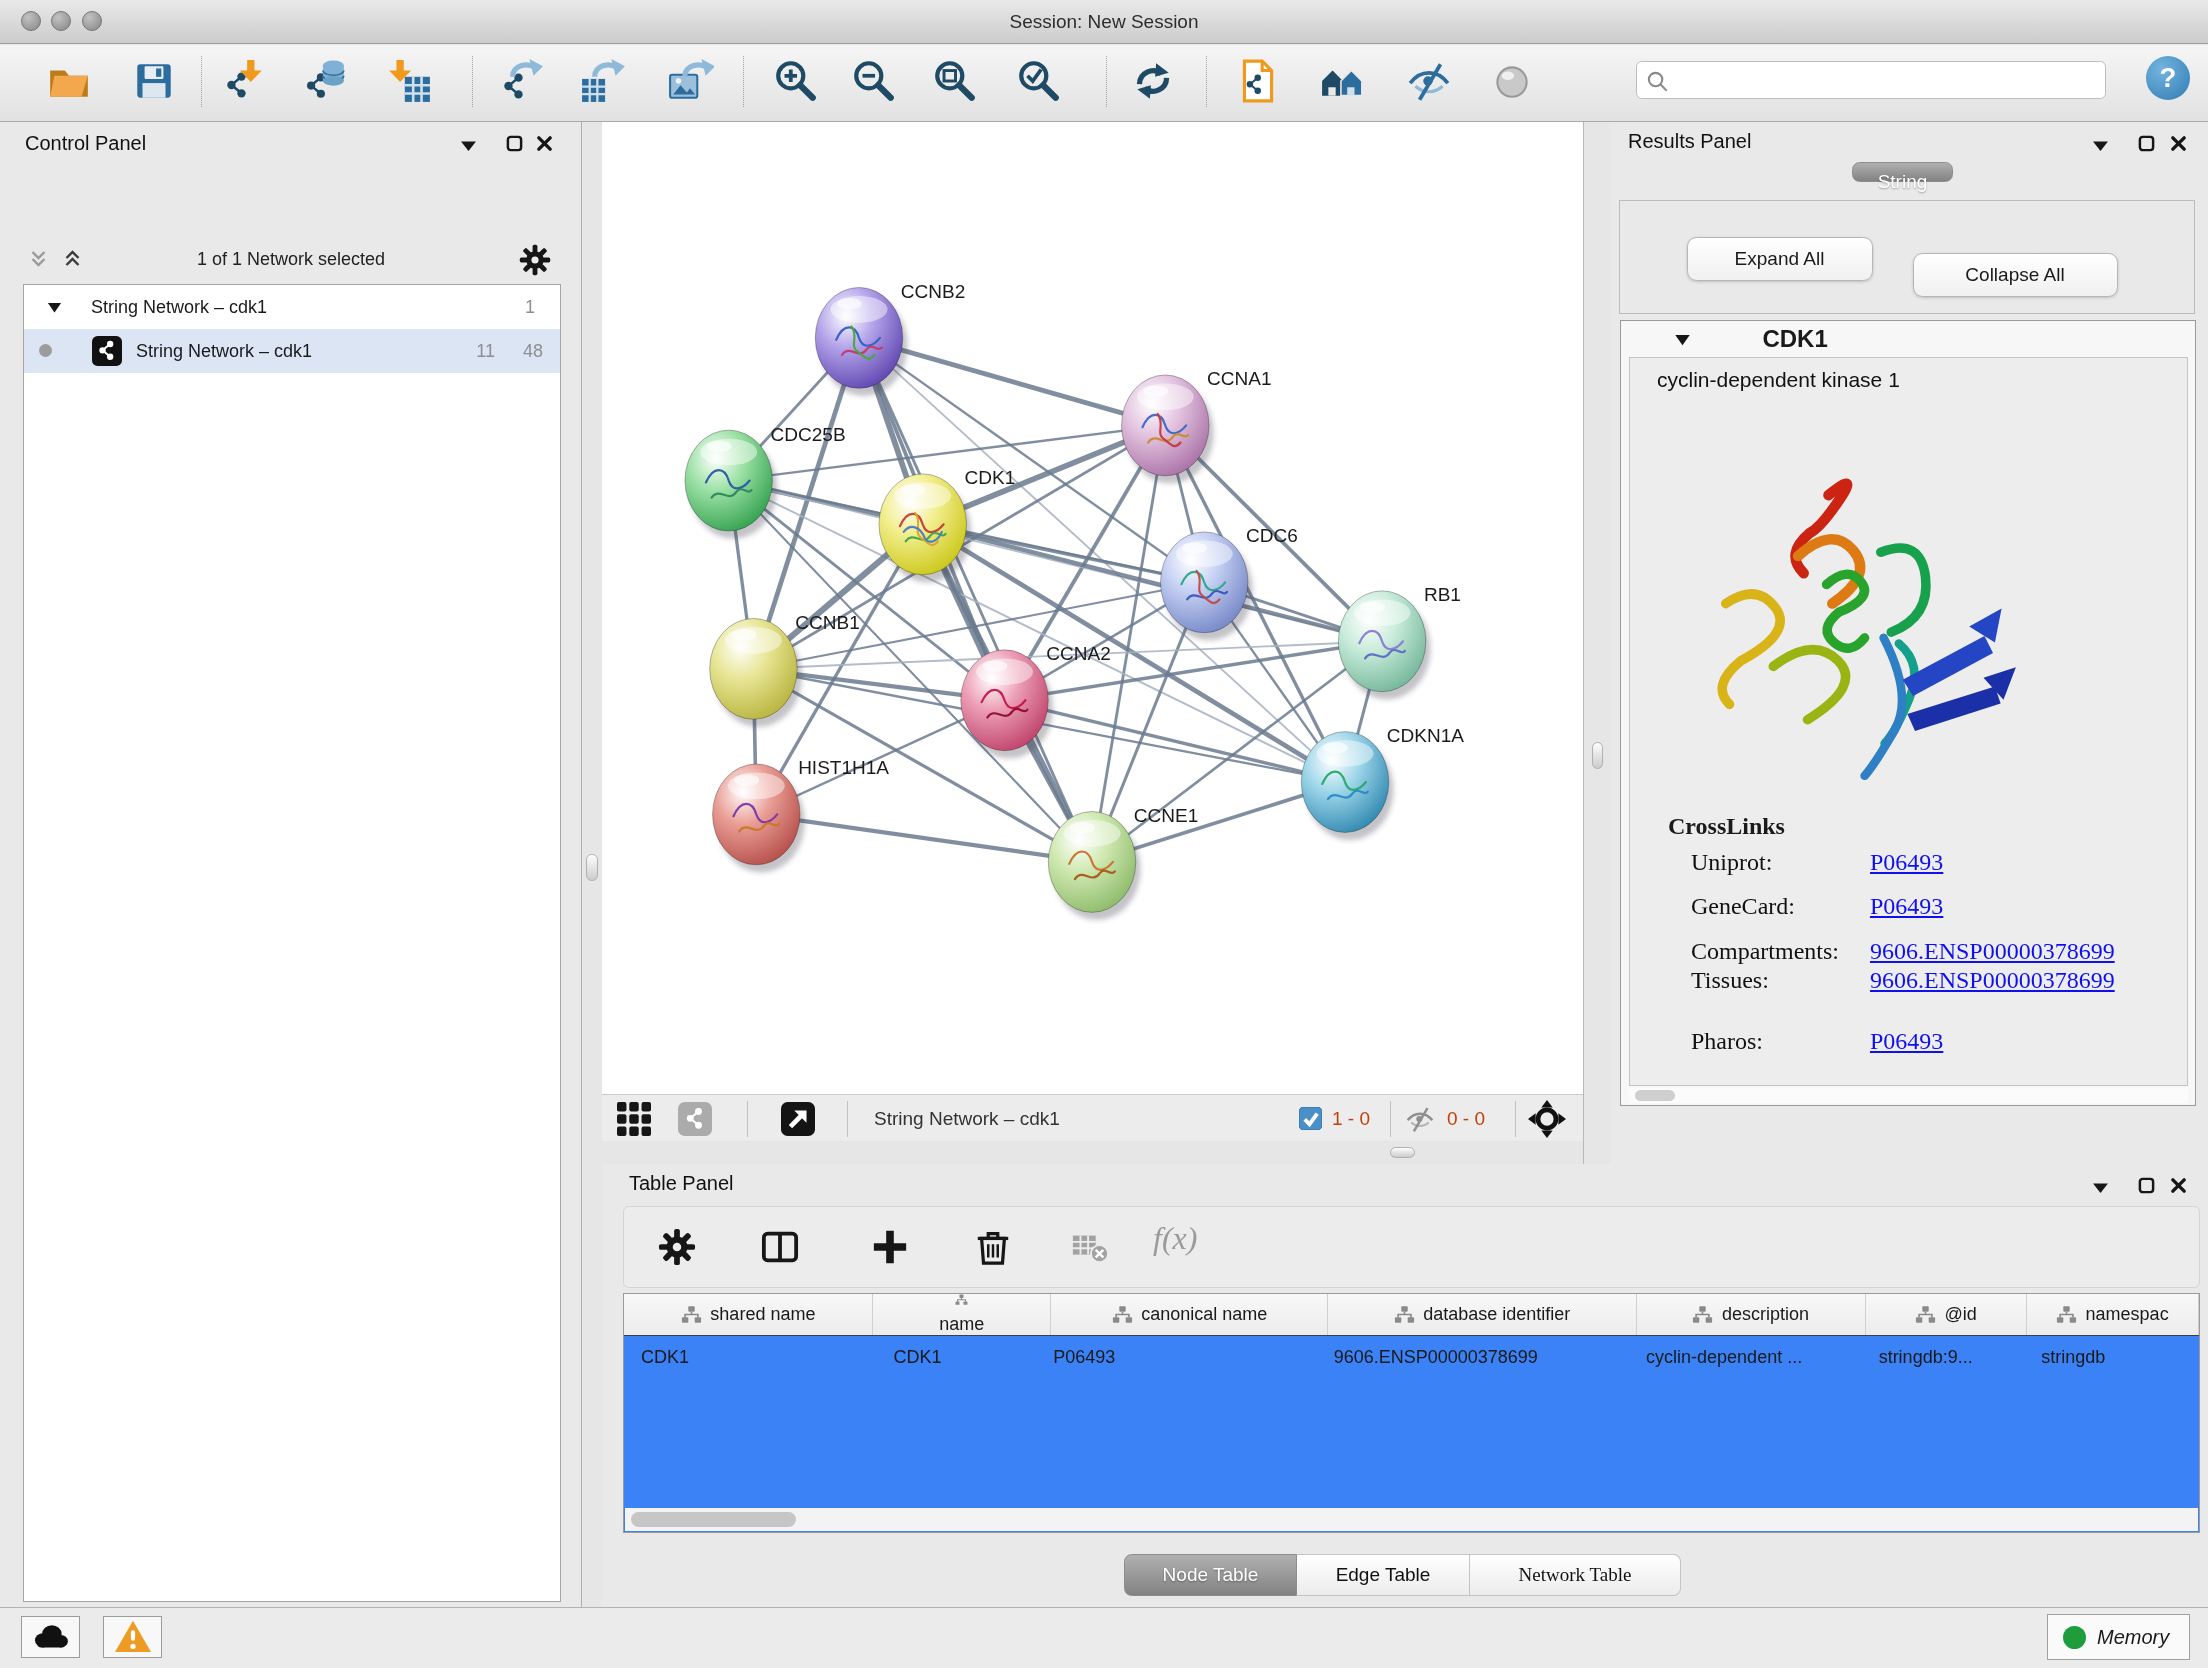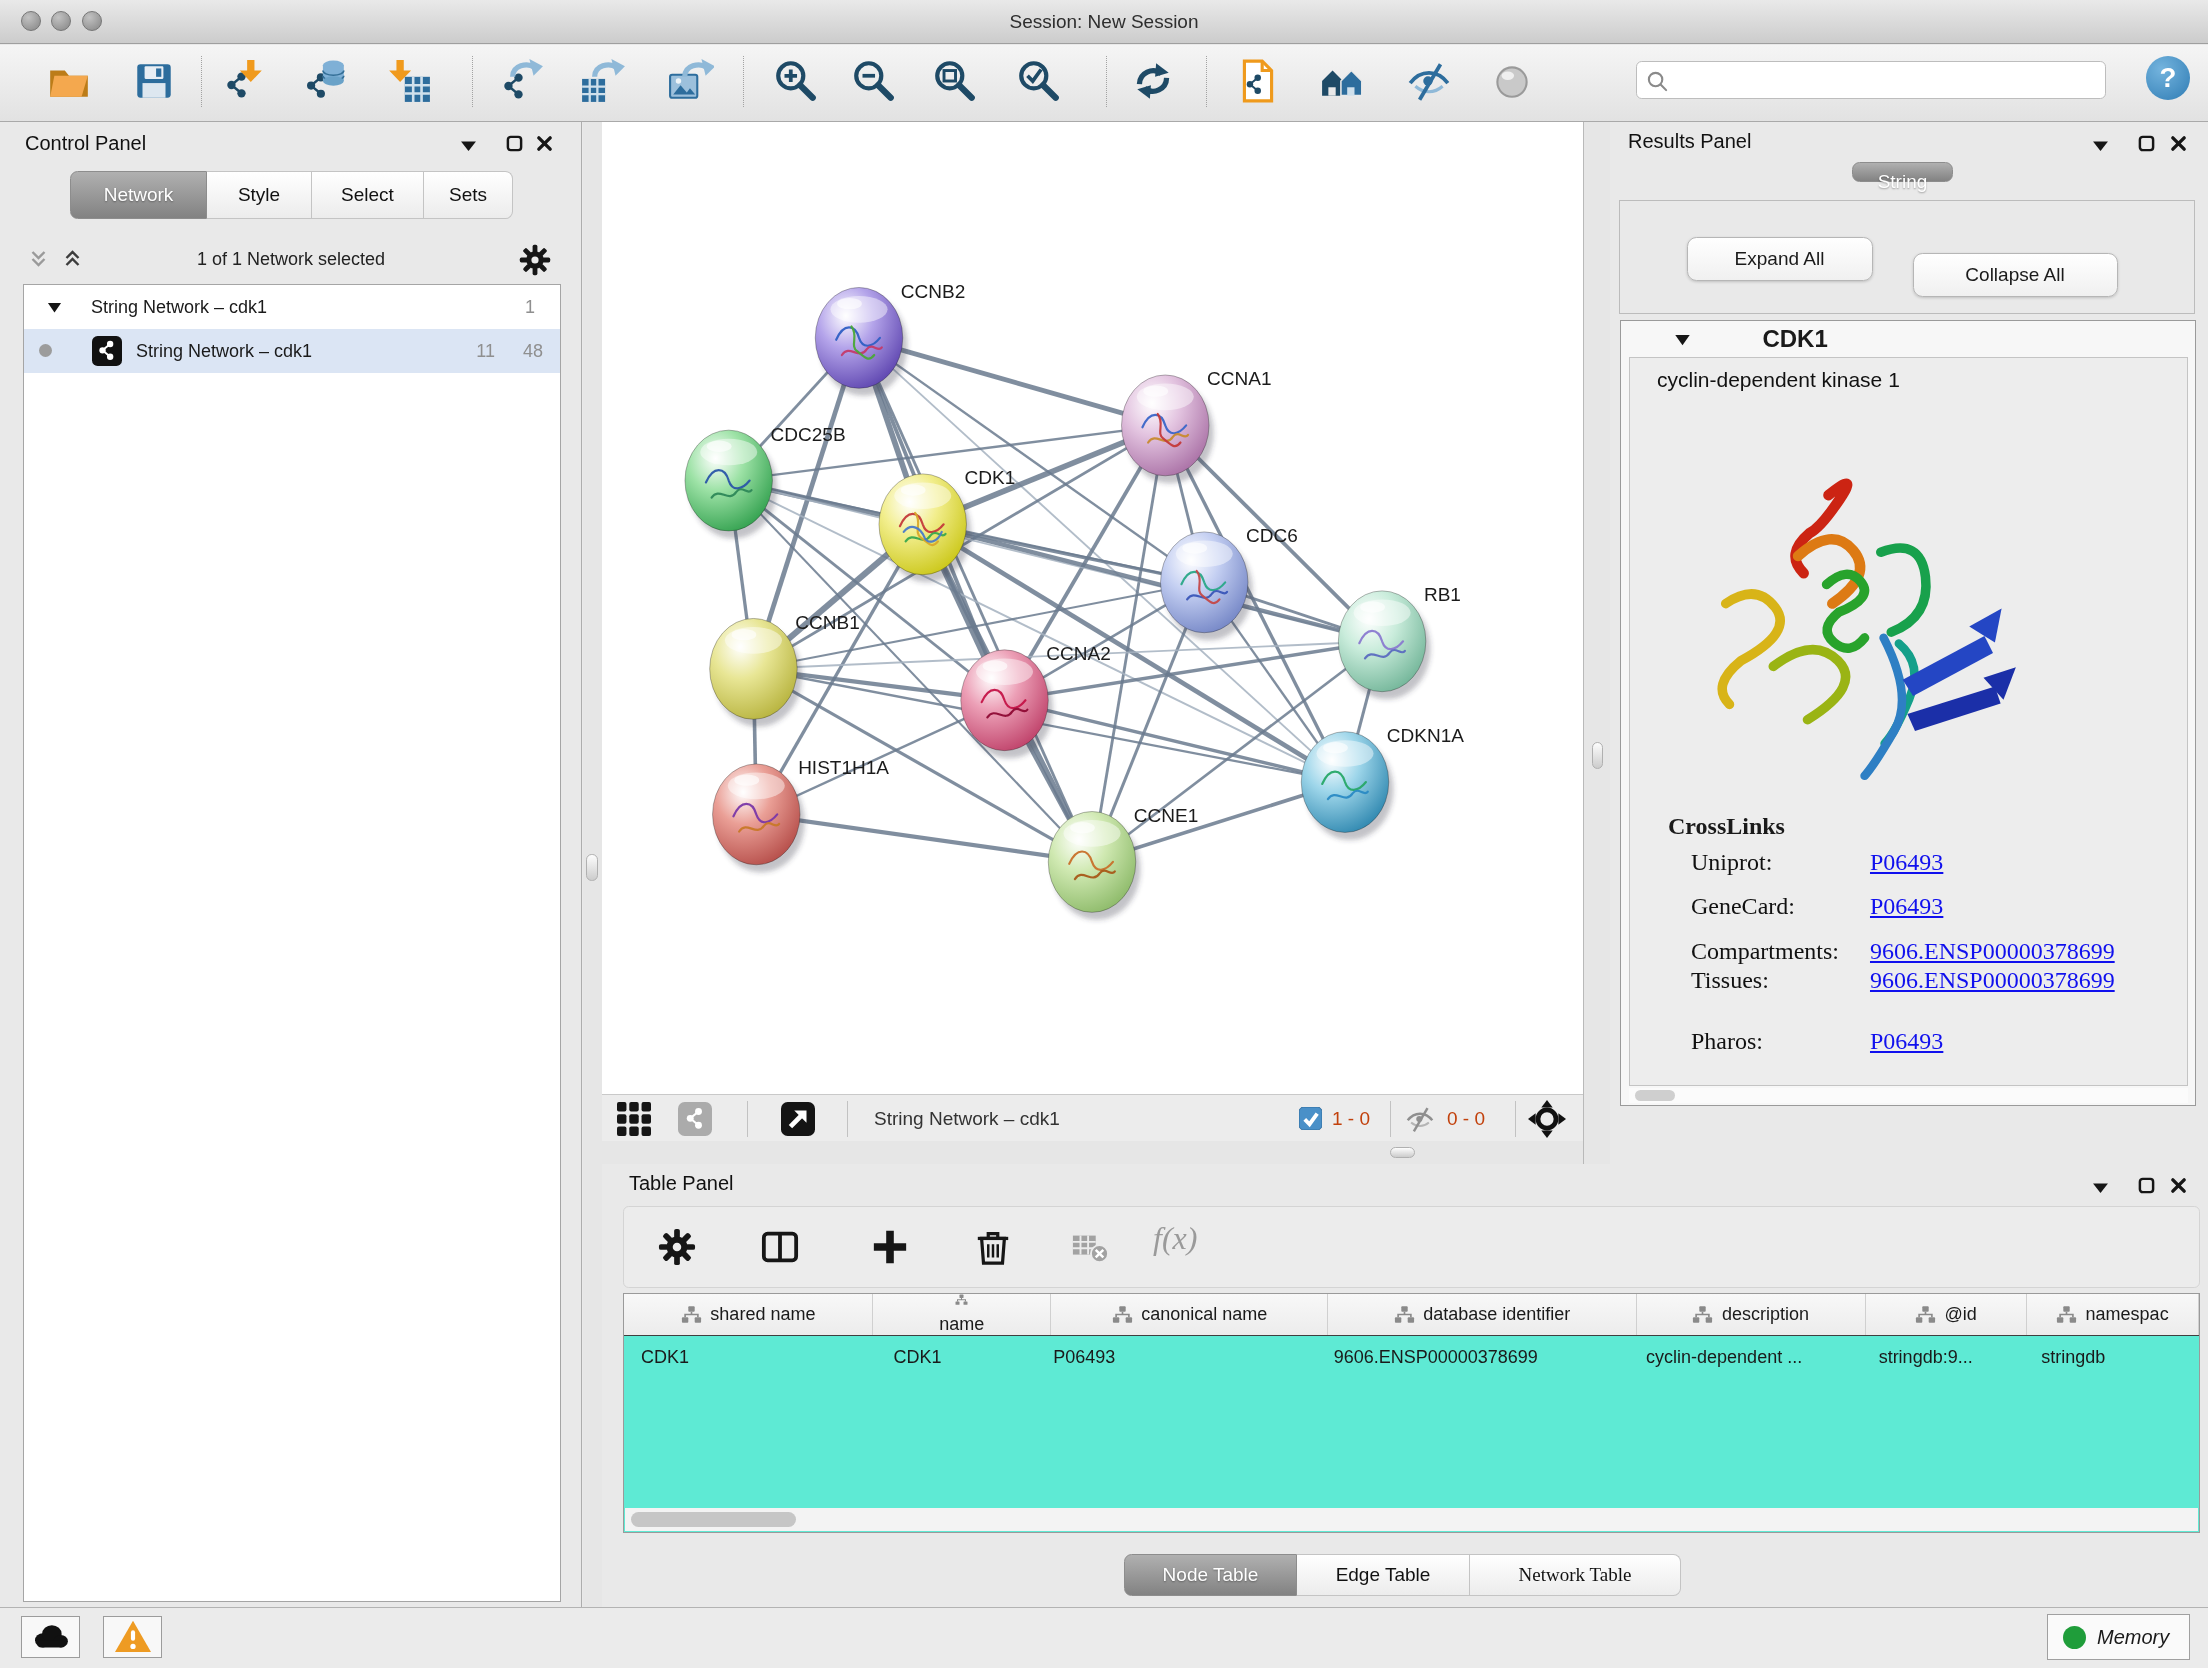--- a/index.html
+++ b/index.html
@@ -83,21 +83,21 @@
   #rp-scroll { position:absolute; left:7.6px; top:767px; width:559px; height:15px; background:#fbfbfb; }
 
   
   #table-panel { position:absolute; left:602px; top:1164px; width:1606px; height:443px; }
   #tp-toolbar { position:absolute; left:21px; top:42px; width:1577px; height:82px;
     background:#ececec; border:1px solid #d4d4d4; border-radius:5.7px; }
   .tp-icon { position:absolute; top:21px; width:38px; height:38px; }
   #tp-fx { position:absolute; left:529px; top:13.3px; font-size:32px; font-style:italic;
     font-family:"Liberation Serif",serif; color:#9a9a9a; }
   #tp-table { position:absolute; left:21px; top:129px; width:1577px; height:240px;
-    background:#5eead4; border:1px solid #9a9a9a; }
+    background:#3b82f6; border:1px solid #9a9a9a; }
   #tp-thead { display:flex; height:42px; background:linear-gradient(#f8f8f8,#ececec); border-bottom:1.9px solid #3f3f3f; }
   .th { display:flex; align-items:center; justify-content:center; gap:8.6px;
     border-right:1px solid #d0d0d0; font-size:18px; color:#1a1a1a; overflow:hidden; white-space:nowrap; }
   #tp-row { display:flex; height:42px; align-items:center; }
   .td { padding-left:17px; font-size:18px; overflow:hidden; white-space:nowrap; }
   #tp-scroll { position:absolute; left:1px; bottom:1px; width:1573px; height:23px; background:#f3f3f3; }
   #tp-tabs { position:absolute; left:522px; top:390px; height:42px; display:flex;justify-content:flex-end; }
   #tp-tabs .seg { line-height:40px; }
 
   
@@ -316,26 +316,20 @@
     <svg width="17" height="17" viewBox="0 0 18 18">
         <rect x="2" y="2" width="14" height="14" rx="3" fill="none" stroke="#161616" stroke-width="2.6"></rect>
       </svg>
     </span>
   <span class="hicon" style="left:536px;top:13.3px">
     <svg width="17" height="17" viewBox="0 0 18 18">
         <path d="M3 3l12 12M15 3L3 15" stroke="#161616" stroke-width="3.6" stroke-linecap="round"></path>
       </svg>
     </span>
 
-  <div id="cp-tabs">
-      <span class="seg active" style="width: 137px;">Network</span>
-      <span class="seg" style="width: 105px;">Style</span>
-      <span class="seg" style="width: 112px;">Select</span>
-      <span class="seg" style="width: 89px;">Sets</span>
-    </div>
 
   <div id="cp-subheader">
     <span class="abs" style="left:28.5px;top:11.4px">
       <svg width="19" height="19" viewBox="0 0 18 19">
           <path d="M3 3l6 6 6-6M3 10l6 6 6-6" fill="none" stroke="#9a9a9a" stroke-width="2.4"></path>
         </svg>
       </span>
     <span class="abs" style="left:63px;top:11.4px">
       <svg width="19" height="19" viewBox="0 0 18 19">
           <path d="M3 9l6-6 6 6M3 16l6-6 6 6" fill="none" stroke="#3c3c3c" stroke-width="2.4"></path>

